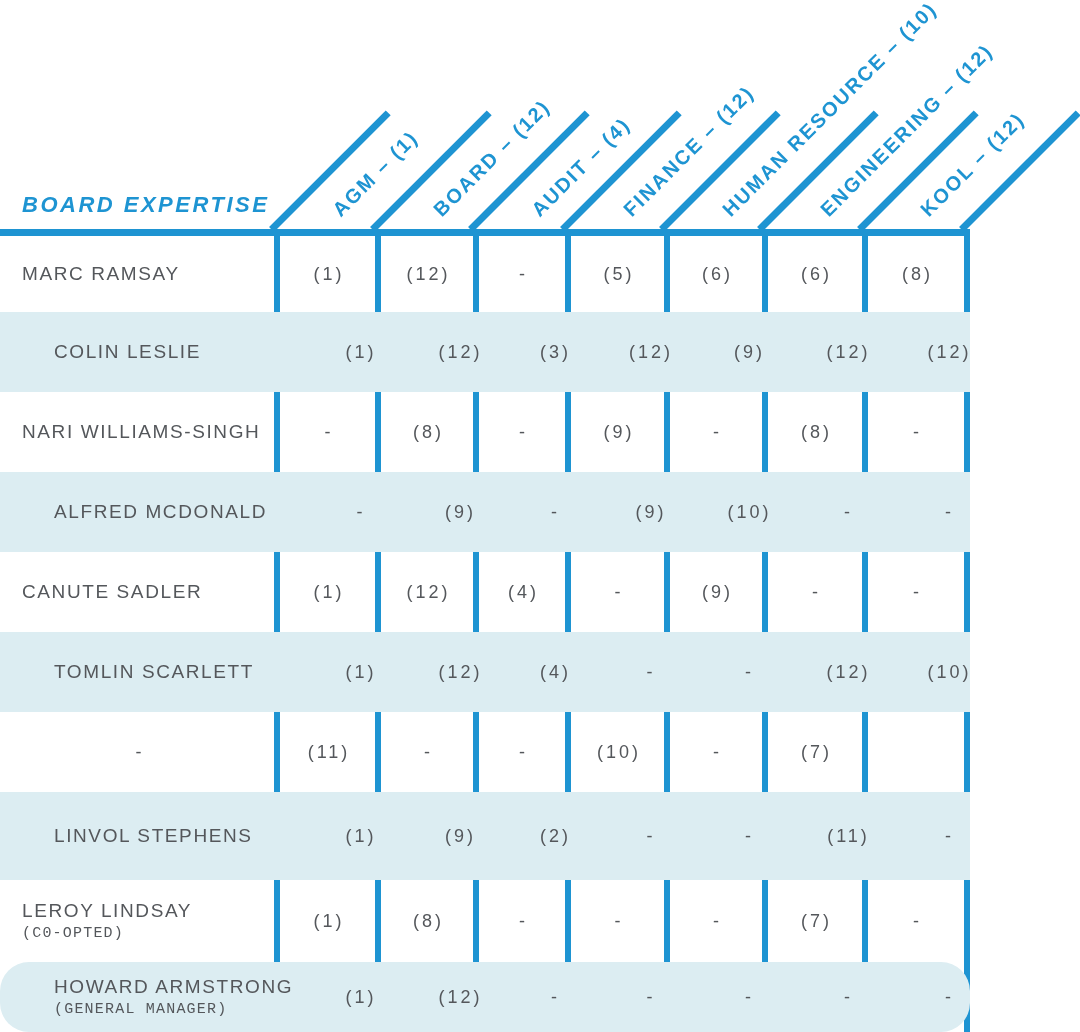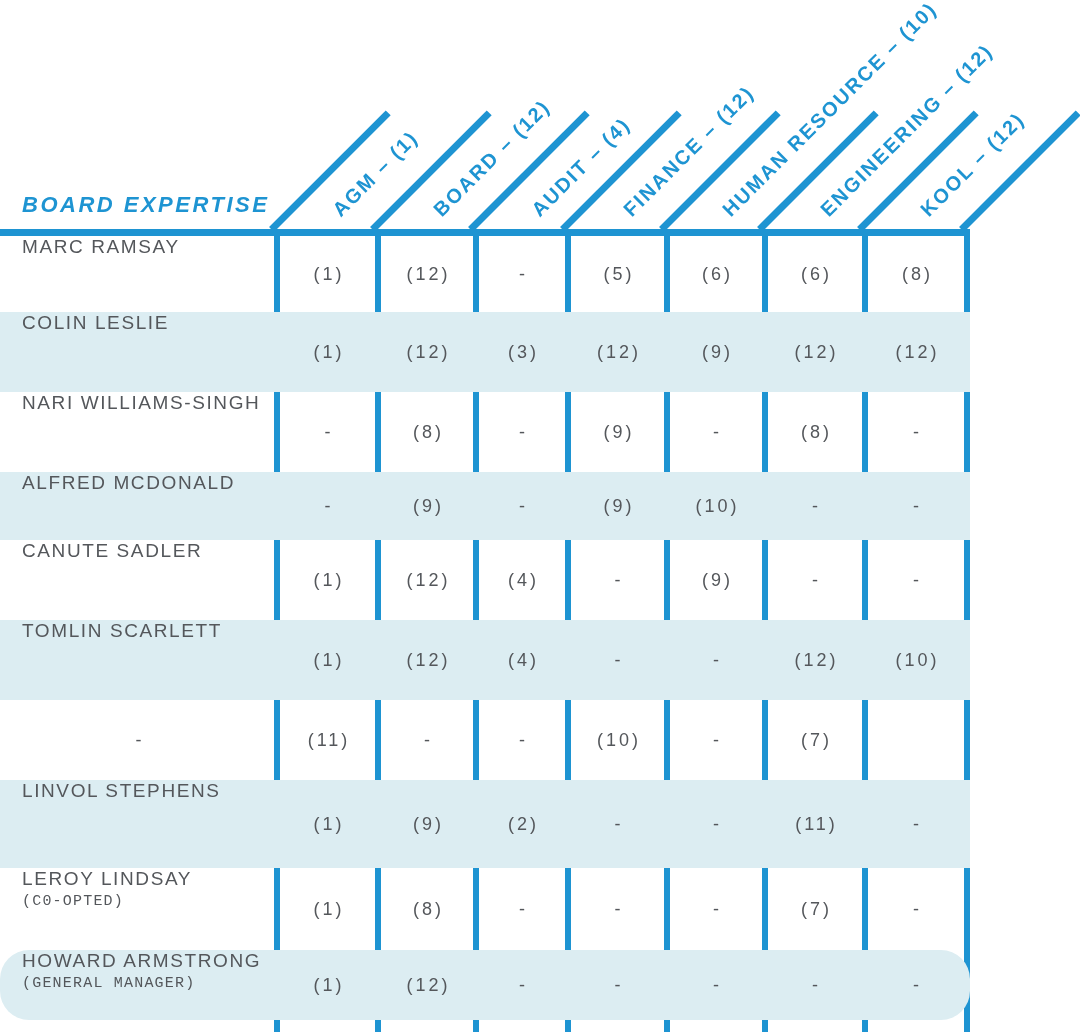--- a/index.html
+++ b/index.html
@@ -38,23 +38,23 @@
     transform:rotate(-45deg);transform-origin:0 100%;
     font-size:20px;font-weight:700;letter-spacing:2px;
     color:var(--accent);white-space:nowrap;
   }
   .rows{position:absolute;left:0;top:236px;width:970px;}
   .row{
     display:grid;
     grid-template-columns:277px 101px 98px 92px 99px 98px 100px 102px;
     align-items:stretch;
   }
-  .row.alt{background:var(--rowalt);}
+  .row.alt{background:var(--rowalt);padding-left:32px;}
   .name-cell{
-    display:flex;flex-direction:column;justify-content:flex-start;
+    display:flex;flex-direction:column;justify-content:center;
     padding-left:22px;color:var(--text);
   }
   .member-name{
     font-size:19px;letter-spacing:1.6px;white-space:nowrap;
   }
   .member-sub{
     font-size:15px;letter-spacing:1.2px;margin-top:3px;white-space:nowrap;font-family:Liberation Mono, monospace;
   }
   .value-cell{
     display:flex;align-items:center;justify-content:center;
@@ -125,21 +125,21 @@
           <div class="member-name">NARI WILLIAMS-SINGH</div>
         </div>
         <div class="value-cell">-</div>
         <div class="value-cell">(8)</div>
         <div class="value-cell">-</div>
         <div class="value-cell">(9)</div>
         <div class="value-cell">-</div>
         <div class="value-cell">(8)</div>
         <div class="value-cell">-</div>
       </div>
-      <div class="row alt" style="height: 68px;">
+      <div class="row alt" style="height: 80px;">
         <div class="name-cell">
           <div class="member-name">ALFRED MCDONALD</div>
         </div>
         <div class="value-cell">-</div>
         <div class="value-cell">(9)</div>
         <div class="value-cell">-</div>
         <div class="value-cell">(9)</div>
         <div class="value-cell">(10)</div>
         <div class="value-cell">-</div>
         <div class="value-cell">-</div>

